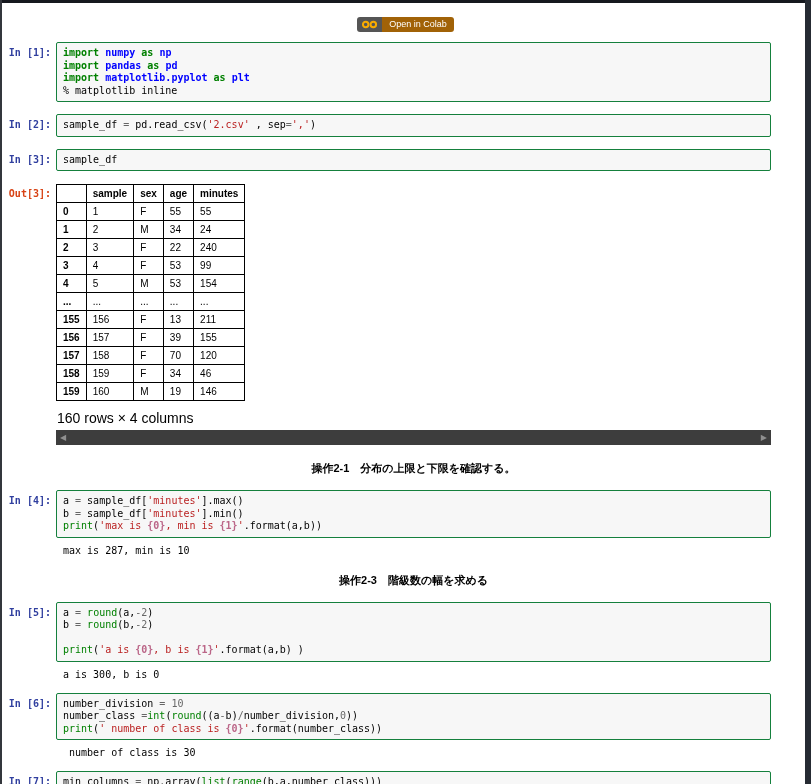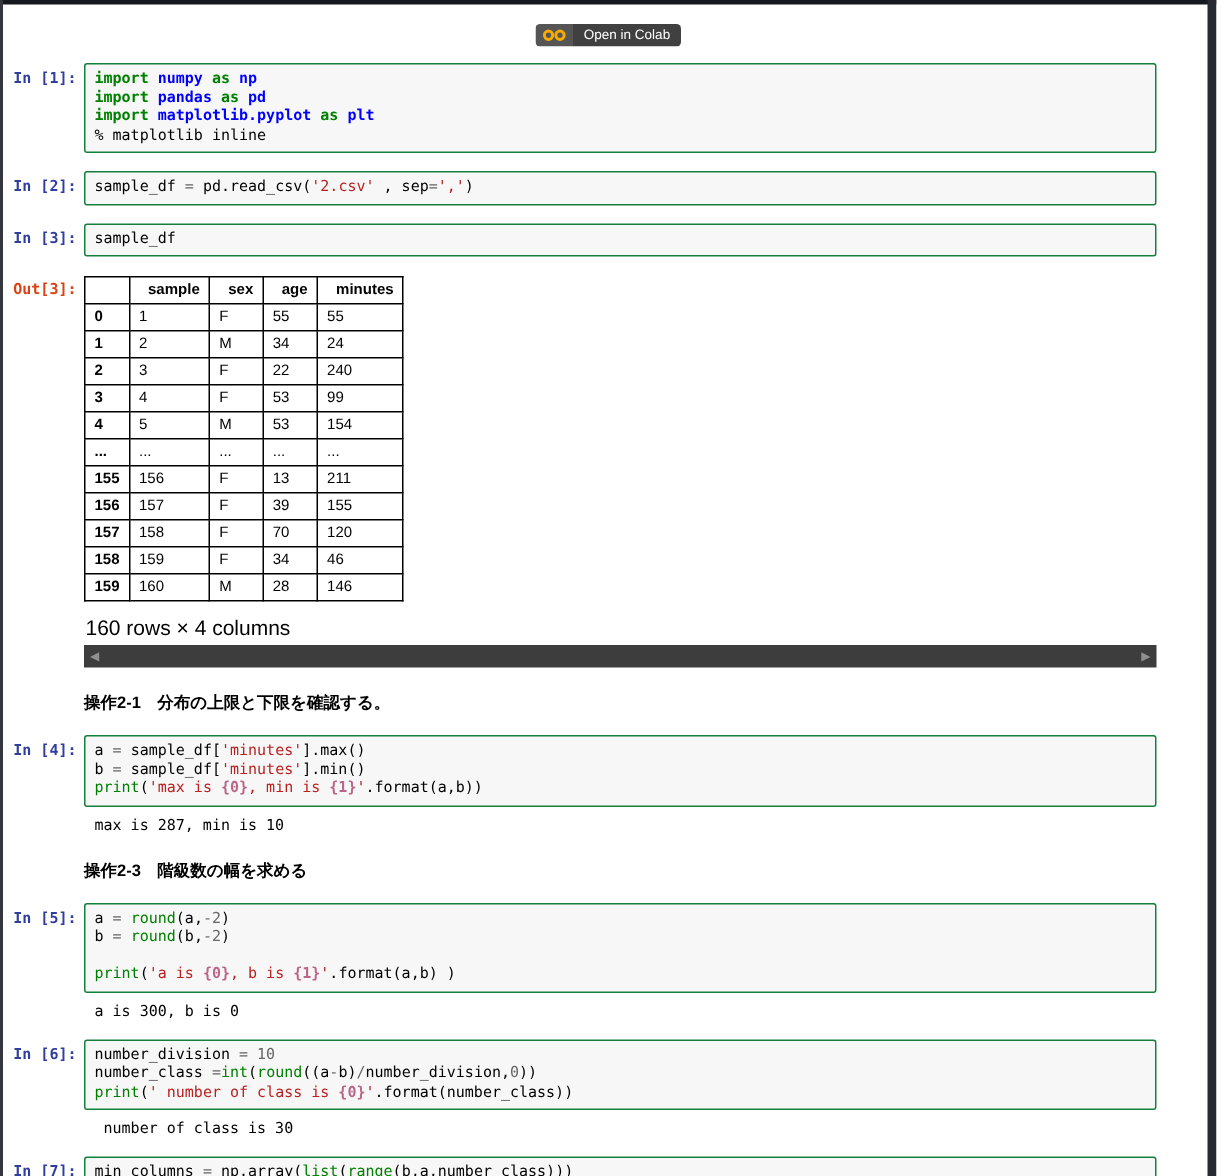--- a/index.html
+++ b/index.html
@@ -10,21 +10,21 @@
     position:relative;
   }
   .top-bar { position:absolute; top:0; left:0; width:811px; height:3px; background:#15181e; z-index:5; }
   .left-edge { position:absolute; top:0; left:0; width:2px; height:784px; background:#33363c; z-index:5; }
   .right-strip { position:absolute; top:0; right:0; width:6px; height:784px; background:#262b33; z-index:5; }
 
   .badge-wrap { text-align:center; padding-top:15px; padding-bottom:9px; }
   .badge { display:inline-flex; height:15px; border-radius:3px; overflow:hidden; cursor:pointer;
            font-size:9px; line-height:15px; vertical-align:middle; }
   .badge-left { background:#555555; padding:0 4px; display:flex; align-items:center; }
-  .badge-right { background:#404040; color:#ffffff; padding:0 7px; white-space:nowrap; }
+  .badge-right { background:#a16207; color:#ffffff; padding:0 7px; white-space:nowrap; }
 
   .cells { padding-left:4px; }
   .cell-row { display:flex; align-items:flex-start; margin-bottom:12px; }
   .prompt {
     width:47px; flex-shrink:0; text-align:right; margin-right:5px; padding-top:5px;
     font-family:"DejaVu Sans Mono","Liberation Mono",monospace; font-size:10px; font-weight:bold;
     white-space:nowrap;
   }
   .prompt.in  { color:#303f9f; }
   .prompt.out { color:#d84315; }
@@ -46,29 +46,29 @@
   .tok-o  { color:#666666; }
   .tok-m  { color:#666666; }
   .tok-p  { color:#000000; }
 
   .cell-output {
     font-family:"DejaVu Sans Mono","Liberation Mono",monospace;
     font-size:10px; line-height:12px; color:#000;
     margin:7px 0 0 1px; padding-left:6px; white-space:pre;
   }
 
-  .md-row { margin:16px 0 14px 0; }
+  .md-row { margin:16px 0 14px 0;text-align:center; }
   .md-heading { font-size:11px; font-weight:bold; color:#000; white-space:pre; }
 
   table.dataframe { border-collapse:collapse; font-size:10px; color:#000; margin-top:1px; }
   table.dataframe th, table.dataframe td {
     border:1px solid #000; padding:3px 6px; height:17px;
     text-align:left; vertical-align:middle; white-space:nowrap;
   }
-  table.dataframe thead th { font-weight:bold; text-align:center; min-width:20px;padding-left:12px; }
+  table.dataframe thead th { font-weight:bold; text-align:center; min-width:20px; }
   table.dataframe tbody th { font-weight:bold; min-width:20px; }
   table.dataframe td.col-sample { min-width:44px; }
   table.dataframe td.col-sex { min-width:22px; }
   table.dataframe td.col-age { min-width:24px; }
   table.dataframe td.col-minutes { min-width:48px; }
 
   .table-summary { font-size:14px; color:#000; margin:9px 0 4px 1px; }
   .h-scrollbar {
     width:715px; height:15px; background:#3d3d3d; margin-top:3px;
     display:flex; align-items:center; justify-content:space-between;
@@ -204,21 +204,21 @@
               <th>158</th>
               <td class="col-sample">159</td>
               <td class="col-sex">F</td>
               <td class="col-age">34</td>
               <td class="col-minutes">46</td>
             </tr>
             <tr>
               <th>159</th>
               <td class="col-sample">160</td>
               <td class="col-sex">M</td>
-              <td class="col-age">28</td>
+              <td class="col-age">19</td>
               <td class="col-minutes">146</td>
             </tr>
           </tbody>
         </table>
         <p class="table-summary">160 rows × 4 columns</p>
         <div class="h-scrollbar">
           <span class="arrow">◀</span>
           <span class="arrow">▶</span>
         </div>
       </div>

